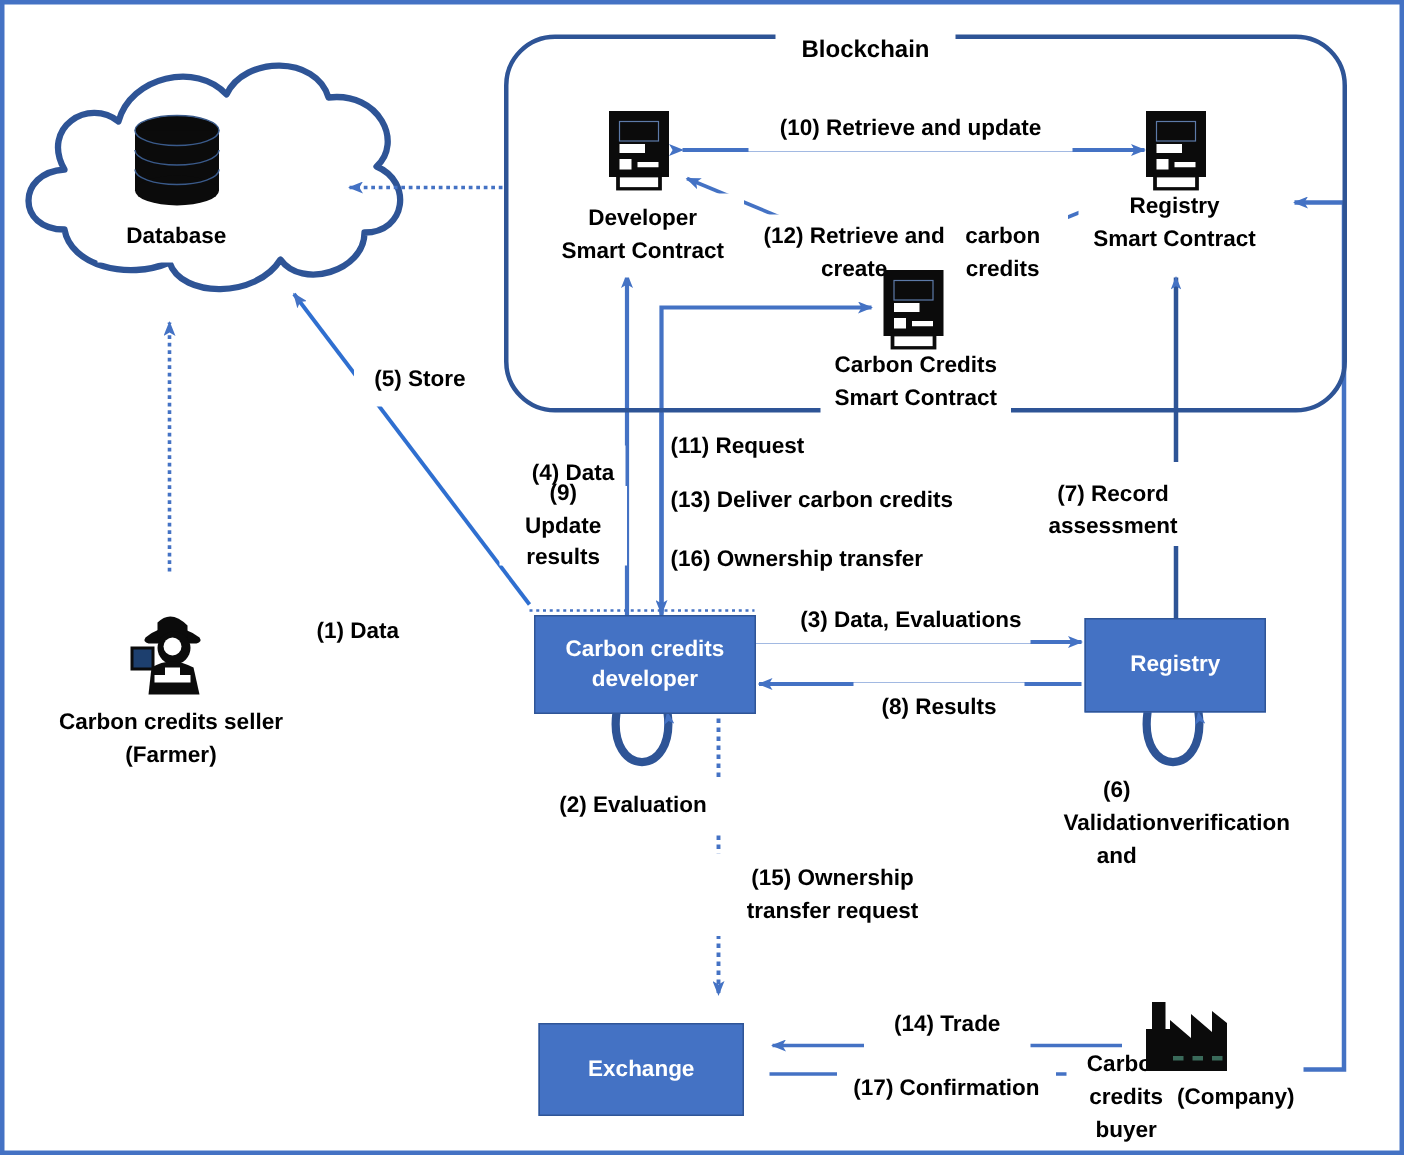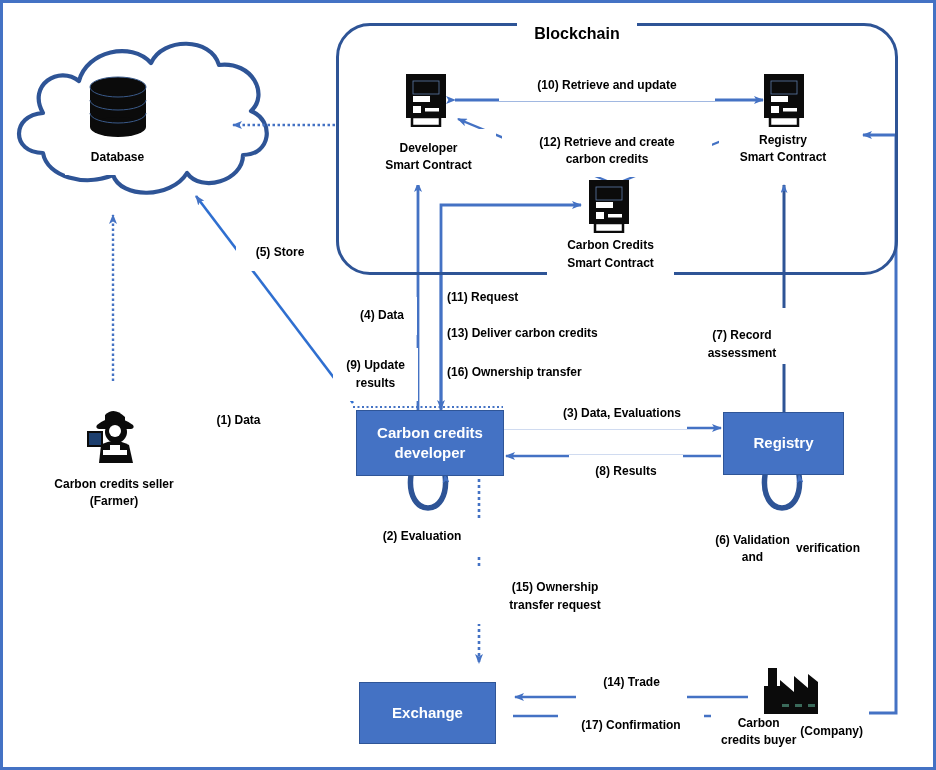--- a/index.html
+++ b/index.html
@@ -23,21 +23,21 @@
     width: 936px;
     height: 770px;
     pointer-events: none;
   }
   
   .lbl {
     position: absolute;
     background: #ffffff;
     color: #000000;
     font-weight: bold;
-    font-size: 12px;
+    font-size: 15px;
     line-height: 1.45;
     text-align: center;
     display: flex;
     align-items: center;
     justify-content: center;
     box-sizing: border-box;
     padding: 2px 6px;
     z-index: 5;
   }
   .lbl.left { text-align: left; justify-content: flex-start; }
@@ -252,34 +252,34 @@
 
   <div class="lbl" style="left:544px; top:225px; width:127px; height:53px; flex-direction:column;">
     <span>Carbon Credits</span>
     <span>Smart Contract</span>
   </div>
 
   <div class="lbl" style="left:496px; top:68px; width:216px; height:30px;">
     <span>(10) Retrieve and update</span>
   </div>
 
-  <div class="lbl" style="left:499px; top:122px; width:210px; height:52px; flex-direction:column;text-align:right;">
+  <div class="lbl" style="left:499px; top:140px; width:210px; height:52px; flex-direction:row;">
     <span>(12) Retrieve and create</span>
     <span>carbon credits</span>
   </div>
 
   <div class="lbl" style="left:233px; top:232px; width:88px; height:36px;">
     <span>(5) Store</span>
   </div>
 
   <div class="lbl" style="left:344px; top:294px; width:70px; height:38px;">
     <span>(4) Data</span>
   </div>
 
-  <div class="lbl" style="left:330px; top:321px; width:85px; height:53px; flex-direction:column;margin-top:24px;">
+  <div class="lbl" style="left:330px; top:321px; width:85px; height:53px; flex-direction:column;">
     <span>(9) Update</span>
     <span>results</span>
   </div>
 
   <div class="lbl left" style="left:440px; top:280px; width:260px; height:29px; padding-left:4px;">
     <span>(11) Request</span>
   </div>
 
   <div class="lbl left" style="left:440px; top:316px; width:272px; height:29px; padding-left:4px;">
     <span>(13) Deliver carbon credits</span>

